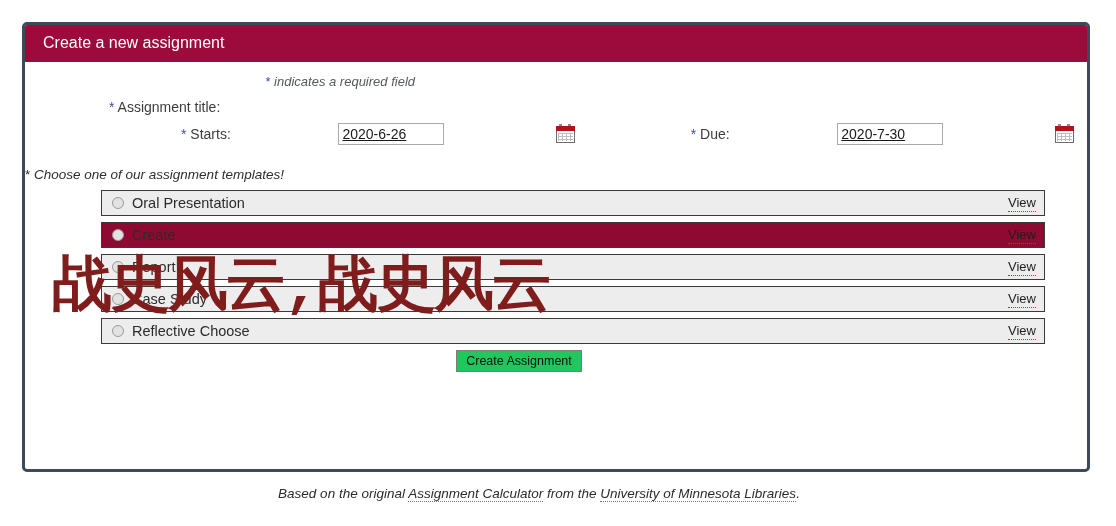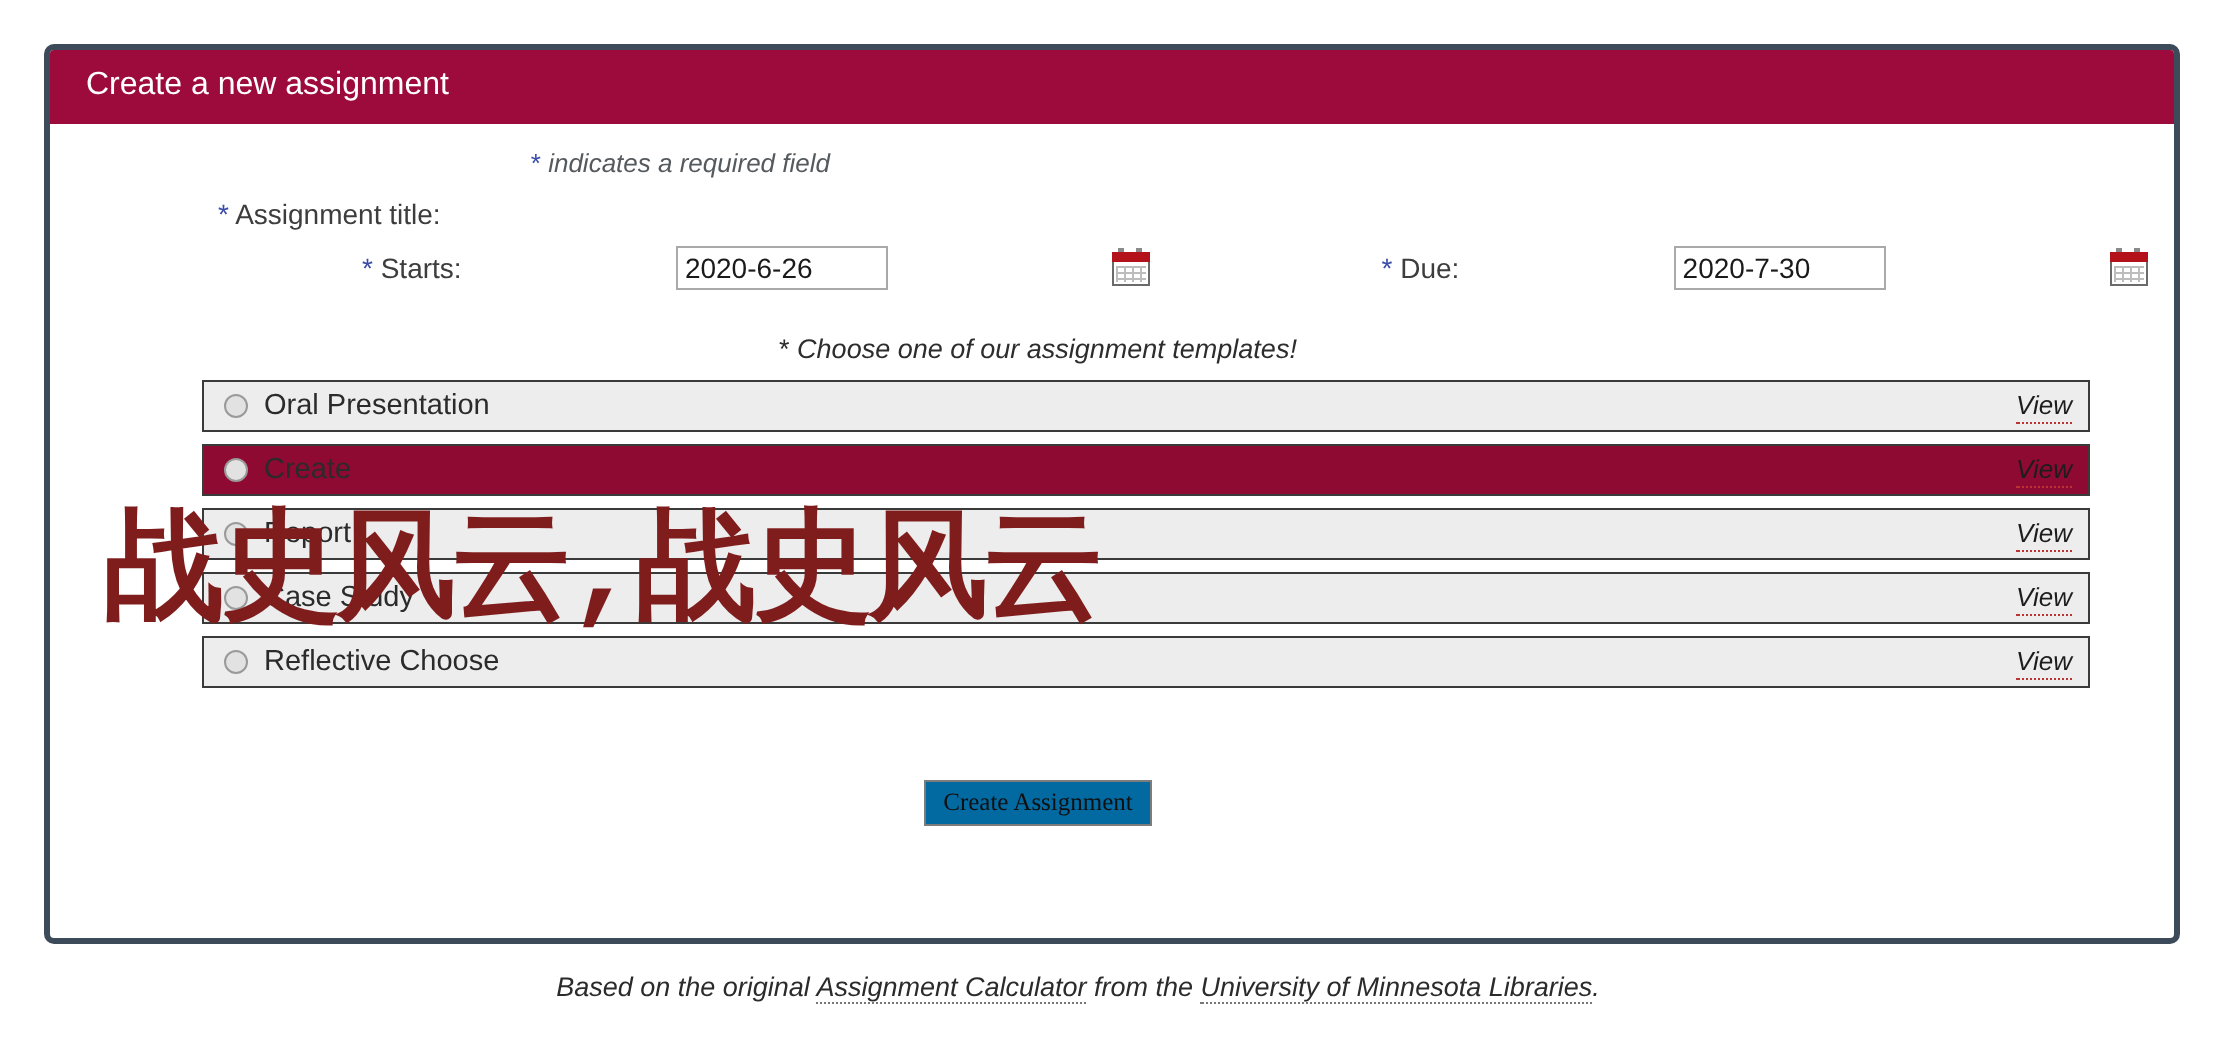--- a/index.html
+++ b/index.html
@@ -82,21 +82,21 @@
     background: #ffffff;
     font-size: 14px;
     font-family: "Liberation Sans", sans-serif;
     color: #1a1a1a;
     padding: 2px 3px;
     box-sizing: border-box;
     height: 22px;
     outline: none;
   }
   .title-input { width: 352px; }
-  .date-input  { width: 106px; }
+  .date-input  { width: 106px; text-decoration: underline; }
 
   .cal-icon {
     width: 21px;
     height: 20px;
     margin-left: 8px;
     margin-right: 12px;
     position: relative;
     display: inline-block;
     flex: none;
     cursor: pointer;
@@ -128,21 +128,21 @@
     position: absolute;
     left: 3px; top: 9px;
     width: 15px; height: 8px;
     background:
       repeating-linear-gradient(to right, #bdbdbd 0 1px, transparent 1px 4px),
       repeating-linear-gradient(to bottom, #bdbdbd 0 1px, transparent 1px 3px);
   }
 
   
   .choose-note {
-    text-align: center;
+    text-align: left;
     font-style: italic;
     font-size: 13.5px;
     color: #2d2d2d;
     margin-top: 22px;
     margin-bottom: 8px;
     padding-right: 74px;
   }
   .choose-note .star { font-style: normal; }
 
   .template-list {
@@ -184,38 +184,36 @@
     font-size: 14.5px;
     color: #2b2b2b;
   }
   .template-row.selected .row-label { color: #2b2b2b; }
   .view-link {
     font-size: 13px;
     color: #1d1d1d;
     border-bottom: 1px dotted #b33;
     cursor: pointer;
     padding-bottom: 1px;
-    font-style: italic;
   }
 
   
   .submit-wrap {
     text-align: center;
     margin-top: 6px;
     padding-right: 74px;
   }
   .submit-btn {
-    font-family: Liberation Serif, serif;
+    font-family: Liberation Sans, sans-serif;
     font-size: 12.5px;
     color: #101010;
-    background: #0369a1;
+    background: #22c55e;
     border: 1px solid #7c7c7c;
     padding: 3px 9px;
     cursor: pointer;
-    margin-top: 40px;
   }
 
   
   .footer {
     position: absolute;
     left: 0;
     top: 486px;
     width: 1116px;
     text-align: center;
     font-style: italic;

